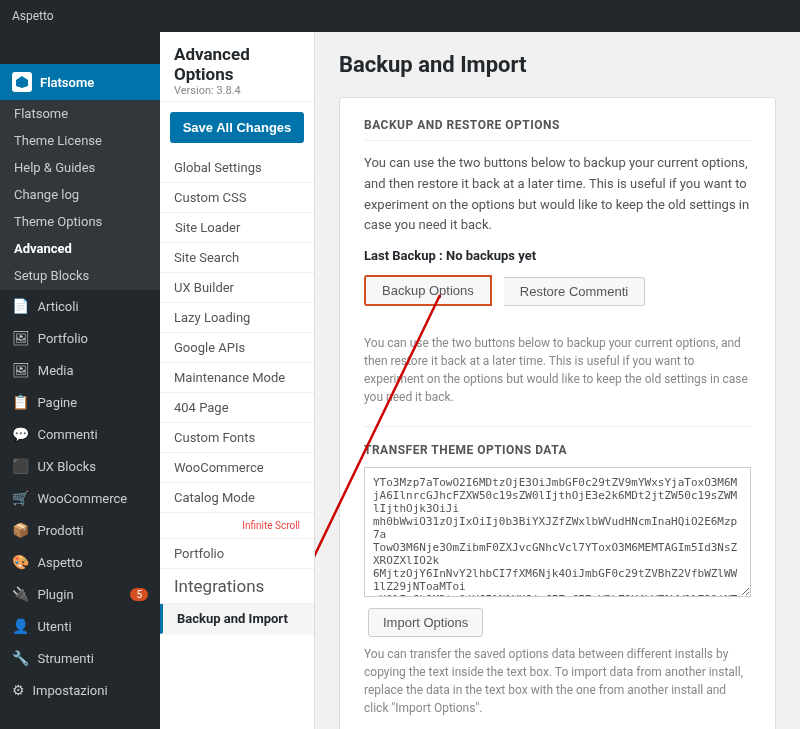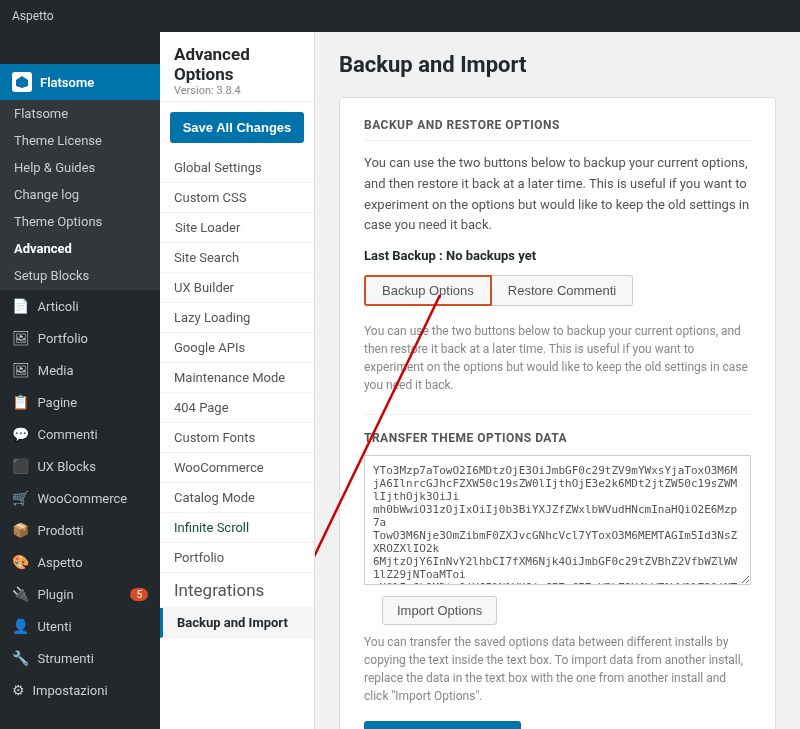--- a/index.html
+++ b/index.html
@@ -108,21 +108,21 @@
     <div style="display:block;padding:7px 15px;color:#555;cursor:pointer;border-bottom:1px solid #f0f0f0;font-size:13px;">Site Loader</div>
     <div style="display:block;padding:7px 14px;color:#555;cursor:pointer;border-bottom:1px solid #f0f0f0;font-size:13px;">Site Search</div>
     <div style="display:block;padding:7px 14px;color:#555;cursor:pointer;border-bottom:1px solid #f0f0f0;font-size:13px;">UX Builder</div>
     <div style="display:block;padding:7px 14px;color:#555;cursor:pointer;border-bottom:1px solid #f0f0f0;font-size:13px;">Lazy Loading</div>
     <div style="display:block;padding:7px 14px;color:#555;cursor:pointer;border-bottom:1px solid #f0f0f0;font-size:13px;">Google APIs</div>
     <div style="display:block;padding:7px 14px;color:#555;cursor:pointer;border-bottom:1px solid #f0f0f0;font-size:13px;">Maintenance Mode</div>
     <div style="display:block;padding:7px 14px;color:#555;cursor:pointer;border-bottom:1px solid #f0f0f0;font-size:13px;">404 Page</div>
     <div style="display:block;padding:7px 14px;color:#555;cursor:pointer;border-bottom:1px solid #f0f0f0;font-size:13px;">Custom Fonts</div>
     <div style="display:block;padding:7px 14px;color:#555;cursor:pointer;border-bottom:1px solid #f0f0f0;font-size:13px;">WooCommerce</div>
     <div style="display:block;padding:7px 14px;color:#555;cursor:pointer;border-bottom:1px solid #f0f0f0;font-size:13px;">Catalog Mode</div>
-    <div style="display:block;padding:7px 14px;color:#14532d;cursor:pointer;border-bottom:1px solid #f0f0f0;font-size:13px;">Infinite Scroll</div>
+    <div style="display:block;padding:7px 14px;color:#ef4444;cursor:pointer;border-bottom:1px solid #f0f0f0;font-size:10px;text-align:right;">Infinite Scroll</div>
     <div style="display:block;padding:7px 14px;color:#555;cursor:pointer;border-bottom:1px solid #f0f0f0;font-size:13px;">Portfolio</div>
     <div style="display:block;padding:7px 14px;color:#555;cursor:pointer;border-bottom:1px solid #f0f0f0;font-size:17px;">Integrations</div>
     <div style="display:block;padding:7px 14px;color:#23282d;cursor:pointer;border-bottom:1px solid #f0f0f0;font-size:13px;font-weight:700;background:#f5f5f5;border-left:3px solid #0073aa;">Backup and Import</div>
   </div>
 </div>
 
 <div style="margin-top:32px;margin-left:315px;padding:20px 24px;background:#f1f1f1;min-height:calc(100vh - 32px);overflow-y:auto;width:calc(100% - 315px);">
   <h1 style="font-size:22px;font-weight:700;color:#23282d;margin-bottom:20px;">Backup and Import</h1>
 
   <div style="background:#fff;border:1px solid #ddd;border-radius:3px;padding:20px 24px;">
@@ -130,21 +130,21 @@
     
     <div style="font-size:12px;font-weight:700;color:#555;letter-spacing:0.5px;text-transform:uppercase;margin-bottom:12px;padding-bottom:8px;border-bottom:1px solid #eee;">BACKUP AND RESTORE OPTIONS</div>
 
     
     <p style="color:#555;font-size:13px;line-height:1.6;margin-bottom:12px;">You can use the two buttons below to backup your current options, and then restore it back at a later time. This is useful if you want to experiment on the options but would like to keep the old settings in case you need it back.</p>
 
     
     <div style="font-size:13px;font-weight:700;color:#23282d;margin-bottom:12px;">Last Backup : No backups yet</div>
 
     
-    <div style="display:flex;gap:0;margin-bottom:16px;">
+    <div style="display:flex;gap:12px;margin-bottom:28px;align-items:flex-end;">
       <button style="background:#f7f7f7;border:2px solid #d54e21;color:#555;padding:6px 16px;border-radius:3px 0 0 3px;cursor:pointer;font-size:13px;">Backup Options</button>
       <button style="background:#f7f7f7;border:1px solid #ccc;border-left:none;color:#555;padding:6px 16px;border-radius:0 3px 3px 0;cursor:pointer;font-size:13px;">Restore Commenti</button>
     </div>
 
     
     <p style="font-size:12px;color:#888;line-height:1.5;margin-bottom:4px;">You can use the two buttons below to backup your current options, and then restore it back at a later time. This is useful if you want to experiment on the options but would like to keep the old settings in case you need it back.</p>
 
     
     <div style="font-size:12px;font-weight:700;color:#555;letter-spacing:0.5px;text-transform:uppercase;margin-top:20px;margin-bottom:10px;padding-top:16px;border-top:1px solid #eee;">TRANSFER THEME OPTIONS DATA</div>
 
@@ -152,21 +152,21 @@
 mh0bWwiO31zOjIxOiIj0b3BiYXJZfZWxlbWVudHNcmInaHQiO2E6Mzp7a
 TowO3M6Nje3OmZibmF0ZXJvcGNhcVcl7YToxO3M6MEMTAGIm5Id3NsZXROZXlIO2k
 6MjtzOjY6InNvY2lhbCI7fXM6Njk4OiJmbGF0c29tZVBhZ2VfbWZlWW1lZ29jNToaMToi
 aHQlIe6k2MDtzOjY6IlNlYXJjaCI7aCI7aVBhZ2VfbWZlWW1lZ29jNToaMToi
 VhZGVyX2VsZW1lbnRzIjthOjE3OiJiXJnZXhbVGVydElUQXhSWFhXcldmWlRORW1Qa
 O2k6MTtzOjY6IlNlYXJjaCI7aCI7YnQiO2I2MDtsOjY6IlNlYXJjaCI7Y
 WFrZXJfZWxlbWVudHNiO2k2MDtjOjY6IlNlYXJjaCI7aCI7YnMil3OiJpbWFnZSI7T
 WFkZXJfZWxlbWVudHNiO2k2MDtsOjY6IlNlYXJjaCI;ZX
 WFrZXhfZWxlbWVudHNiO2k2MDtlOjY6IlNlYXJjaCI;ZXIiO3M6OiJpbWFnZSI7</textarea>
 
-    <div style="margin: 8px 18px;">
+    <div style="margin: 8px 4px;">
       <button style="background:#f7f7f7;border:1px solid #ccc;color:#555;padding:6px 14px;border-radius:3px;cursor:pointer;font-size:13px;">Import Options</button>
     </div>
 
     <p style="font-size:12px;color:#888;line-height:1.5;margin-bottom:16px;">You can transfer the saved options data between different installs by copying the text inside the text box. To import data from another install, replace the data in the text box with the one from another install and click "Import Options".</p>
 
     <button style="background:#0073aa;color:#fff;border:none;padding:10px 20px;border-radius:3px;cursor:pointer;font-size:14px;font-weight:600;">Save All Changes</button>
   </div>
 </div>
 
 <svg style="position:fixed;top:0;left:0;width:800px;height:729px;pointer-events:none;z-index:500;" viewBox="0 0 800 729">

